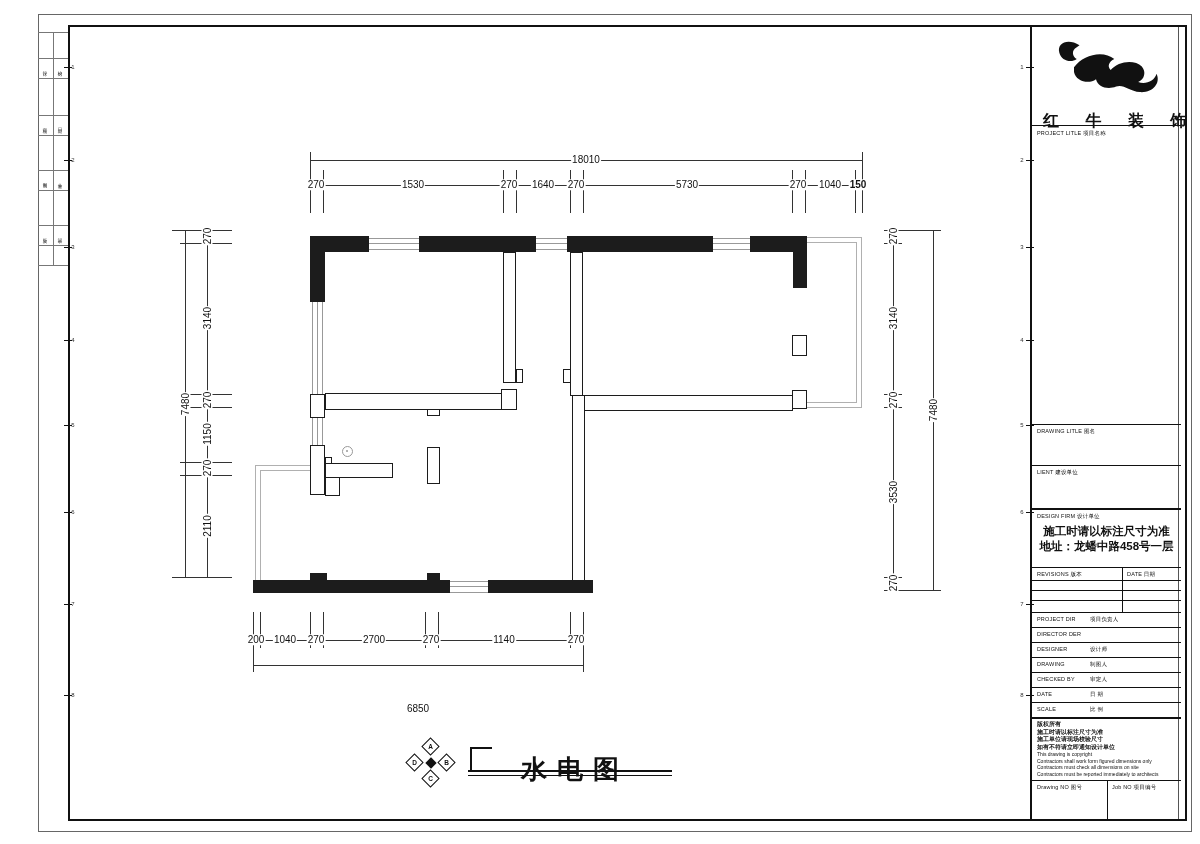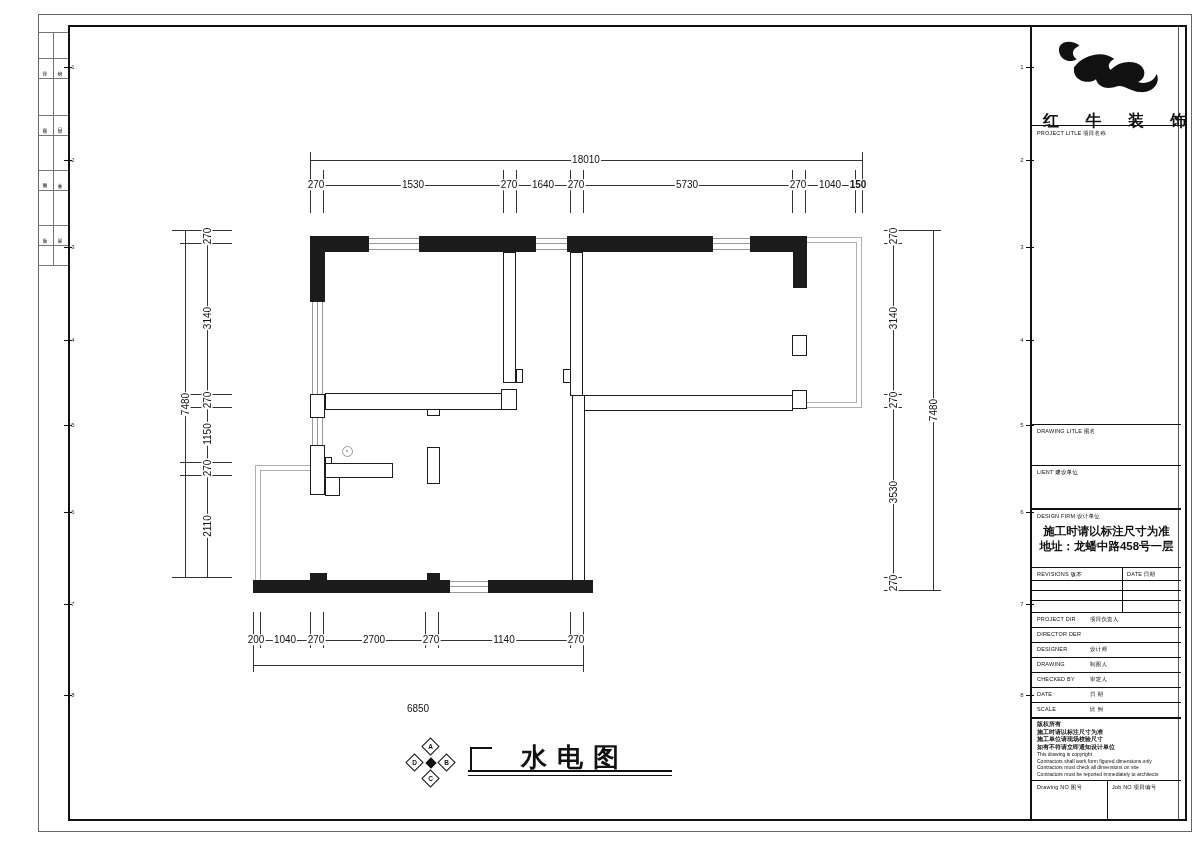--- a/index.html
+++ b/index.html
@@ -29,21 +29,21 @@
   .bdash{position:absolute;background:#111;}
   
   .tb-s{position:absolute;font-size:5.5px;letter-spacing:0.2px;color:#111;white-space:nowrap;}
   .tb-line{position:absolute;left:0;width:149px;background:#111;height:1px;}
   .brand{position:absolute;left:0;width:149px;font-size:16px;font-weight:bold;
          letter-spacing:11px;text-indent:11px;white-space:nowrap;}
   .comp{position:absolute;left:0;width:149px;text-align:center;font-weight:bold;font-size:11.5px;white-space:nowrap;}
   .cpy-zh{font-size:6px;font-weight:600;line-height:7.6px;}
   .cpy-en{font-size:5px;line-height:6.4px;}
   
-  .dr-title{position:absolute;font-size:26px;font-weight:bold;letter-spacing:10px;white-space:nowrap;}
+  .dr-title{position:absolute;font-size:26px;font-weight:bold;letter-spacing:10px;white-space:nowrap;margin-top:12px;}
   .dia{position:absolute;width:13px;height:13px;background:#fff;border:1.6px solid #111;transform:rotate(45deg);box-sizing:border-box;}
   .cl{position:absolute;width:13px;text-align:center;font-size:6.5px;font-weight:bold;color:#111;}
   .strip-cell{position:absolute;font-size:4.5px;color:#333;writing-mode:vertical-rl;text-orientation:upright;
               letter-spacing:1px;transform:translate(-50%,-50%);}
 </style>
 </head>
 <body>
 
 <div class="canvas">
 

